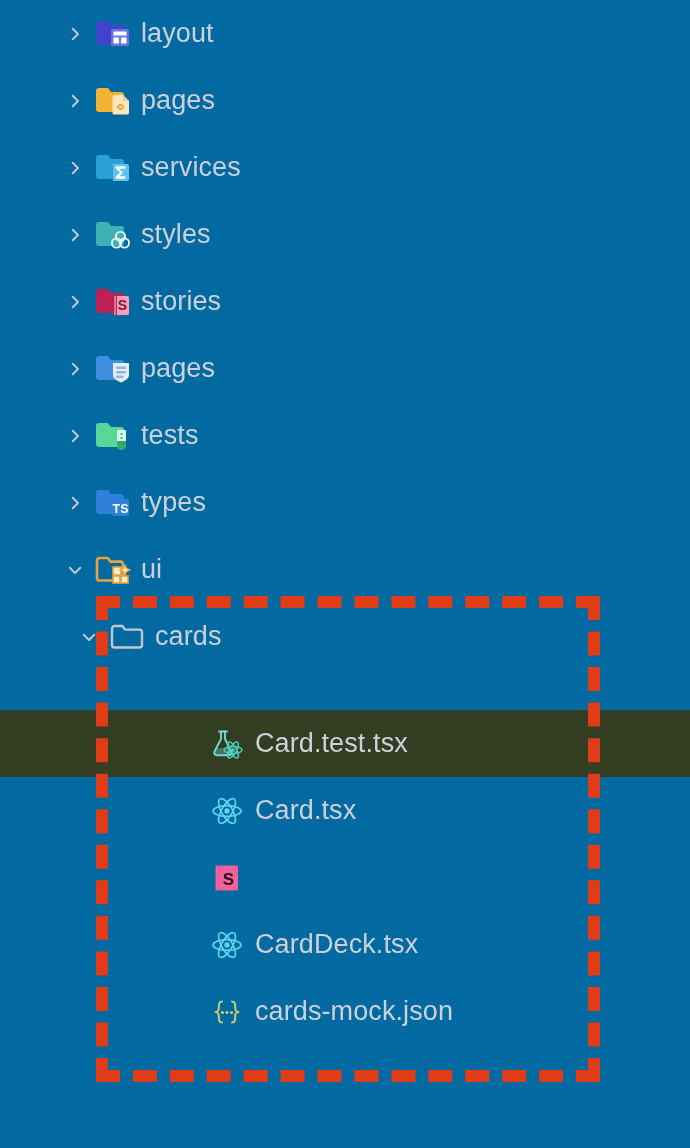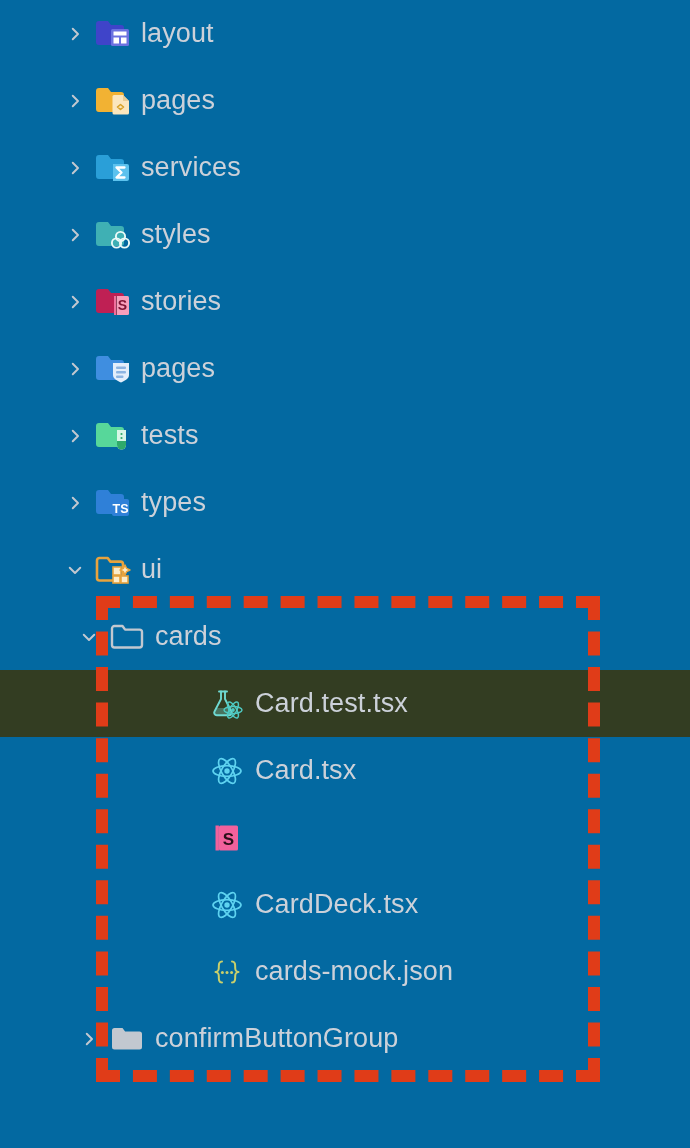--- a/index.html
+++ b/index.html
@@ -26,20 +26,21 @@
   .row {
     position: relative;
     display: flex;
     align-items: center;
     height: 67px;
     box-sizing: border-box;
     white-space: nowrap;
   }
   .row.selected {
     background: #333d22;
+    margin-top: 40px;
   }
 
   .twisty {
     flex: 0 0 auto;
     width: 26px;
     height: 26px;
     display: flex;
     align-items: center;
     justify-content: center;
     color: #c2c8d0;
@@ -341,28 +342,15 @@
             </g>
             <g fill="#c9cf6b">
               <circle cx="12.4" cy="15.5" r="1.5"></circle>
               <circle cx="17" cy="15.5" r="1.5"></circle>
               <circle cx="21.6" cy="15.5" r="1.5"></circle>
             </g>
           </svg>
         </span>
         <span class="label">cards-mock.json</span>
       </div>
-      <div class="row lvl2">
-        <span class="twisty">
-          <svg width="18" height="18" viewBox="0 0 24 24" fill="none" stroke="currentColor" stroke-width="2.6" stroke-linecap="round" stroke-linejoin="round">
-            <polyline points="9 5 16 12 9 19"></polyline>
-          </svg>
-        </span>
-        <span class="ficon">
-          <svg width="34" height="28" viewBox="0 0 34 28">
-            <path d="M2 5.5A2.5 2.5 0 0 1 4.5 3h8l2.6 3.6h14.4A2.5 2.5 0 0 1 32 9.1V22a2.5 2.5 0 0 1-2.5 2.5h-25A2.5 2.5 0 0 1 2 22z" fill="#c2c8d0"></path>
-          </svg>
-        </span>
-        <span class="label">confirmButtonGroup</span>
-      </div>
     </div>
   <div id="dash-box" style="border-color: rgb(224, 60, 24);"></div>
 </div>
 
 </body></html>

